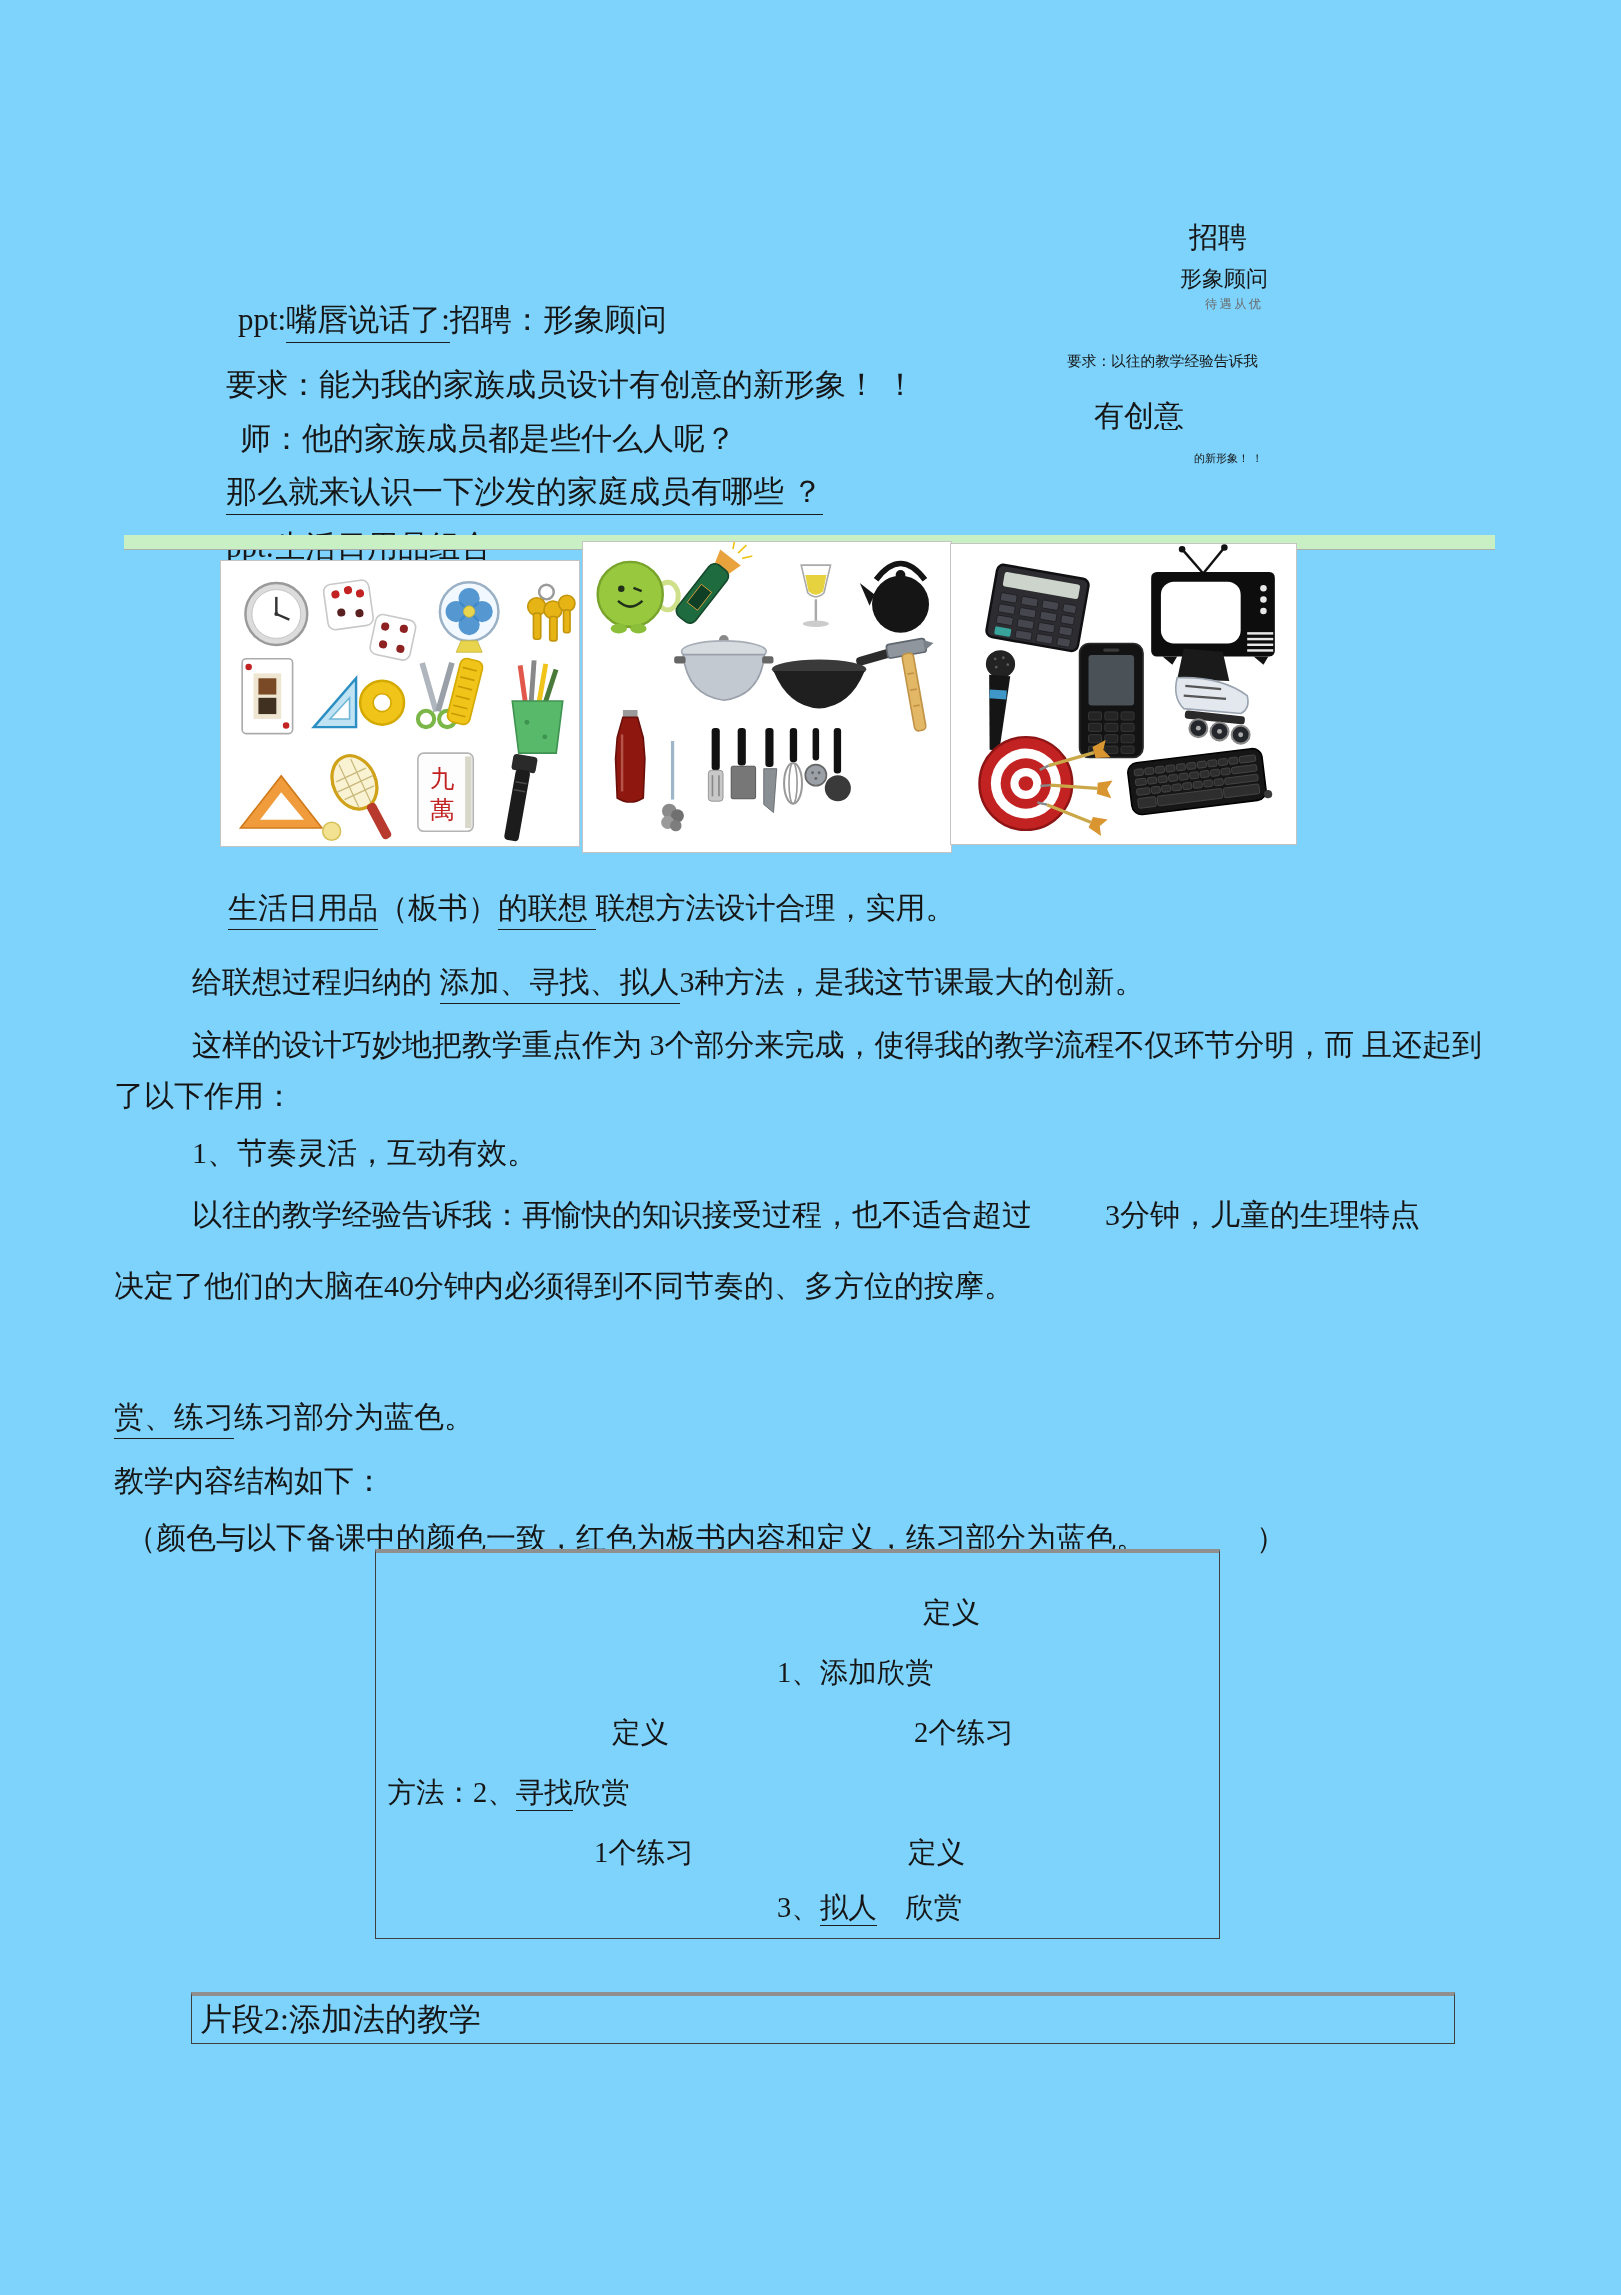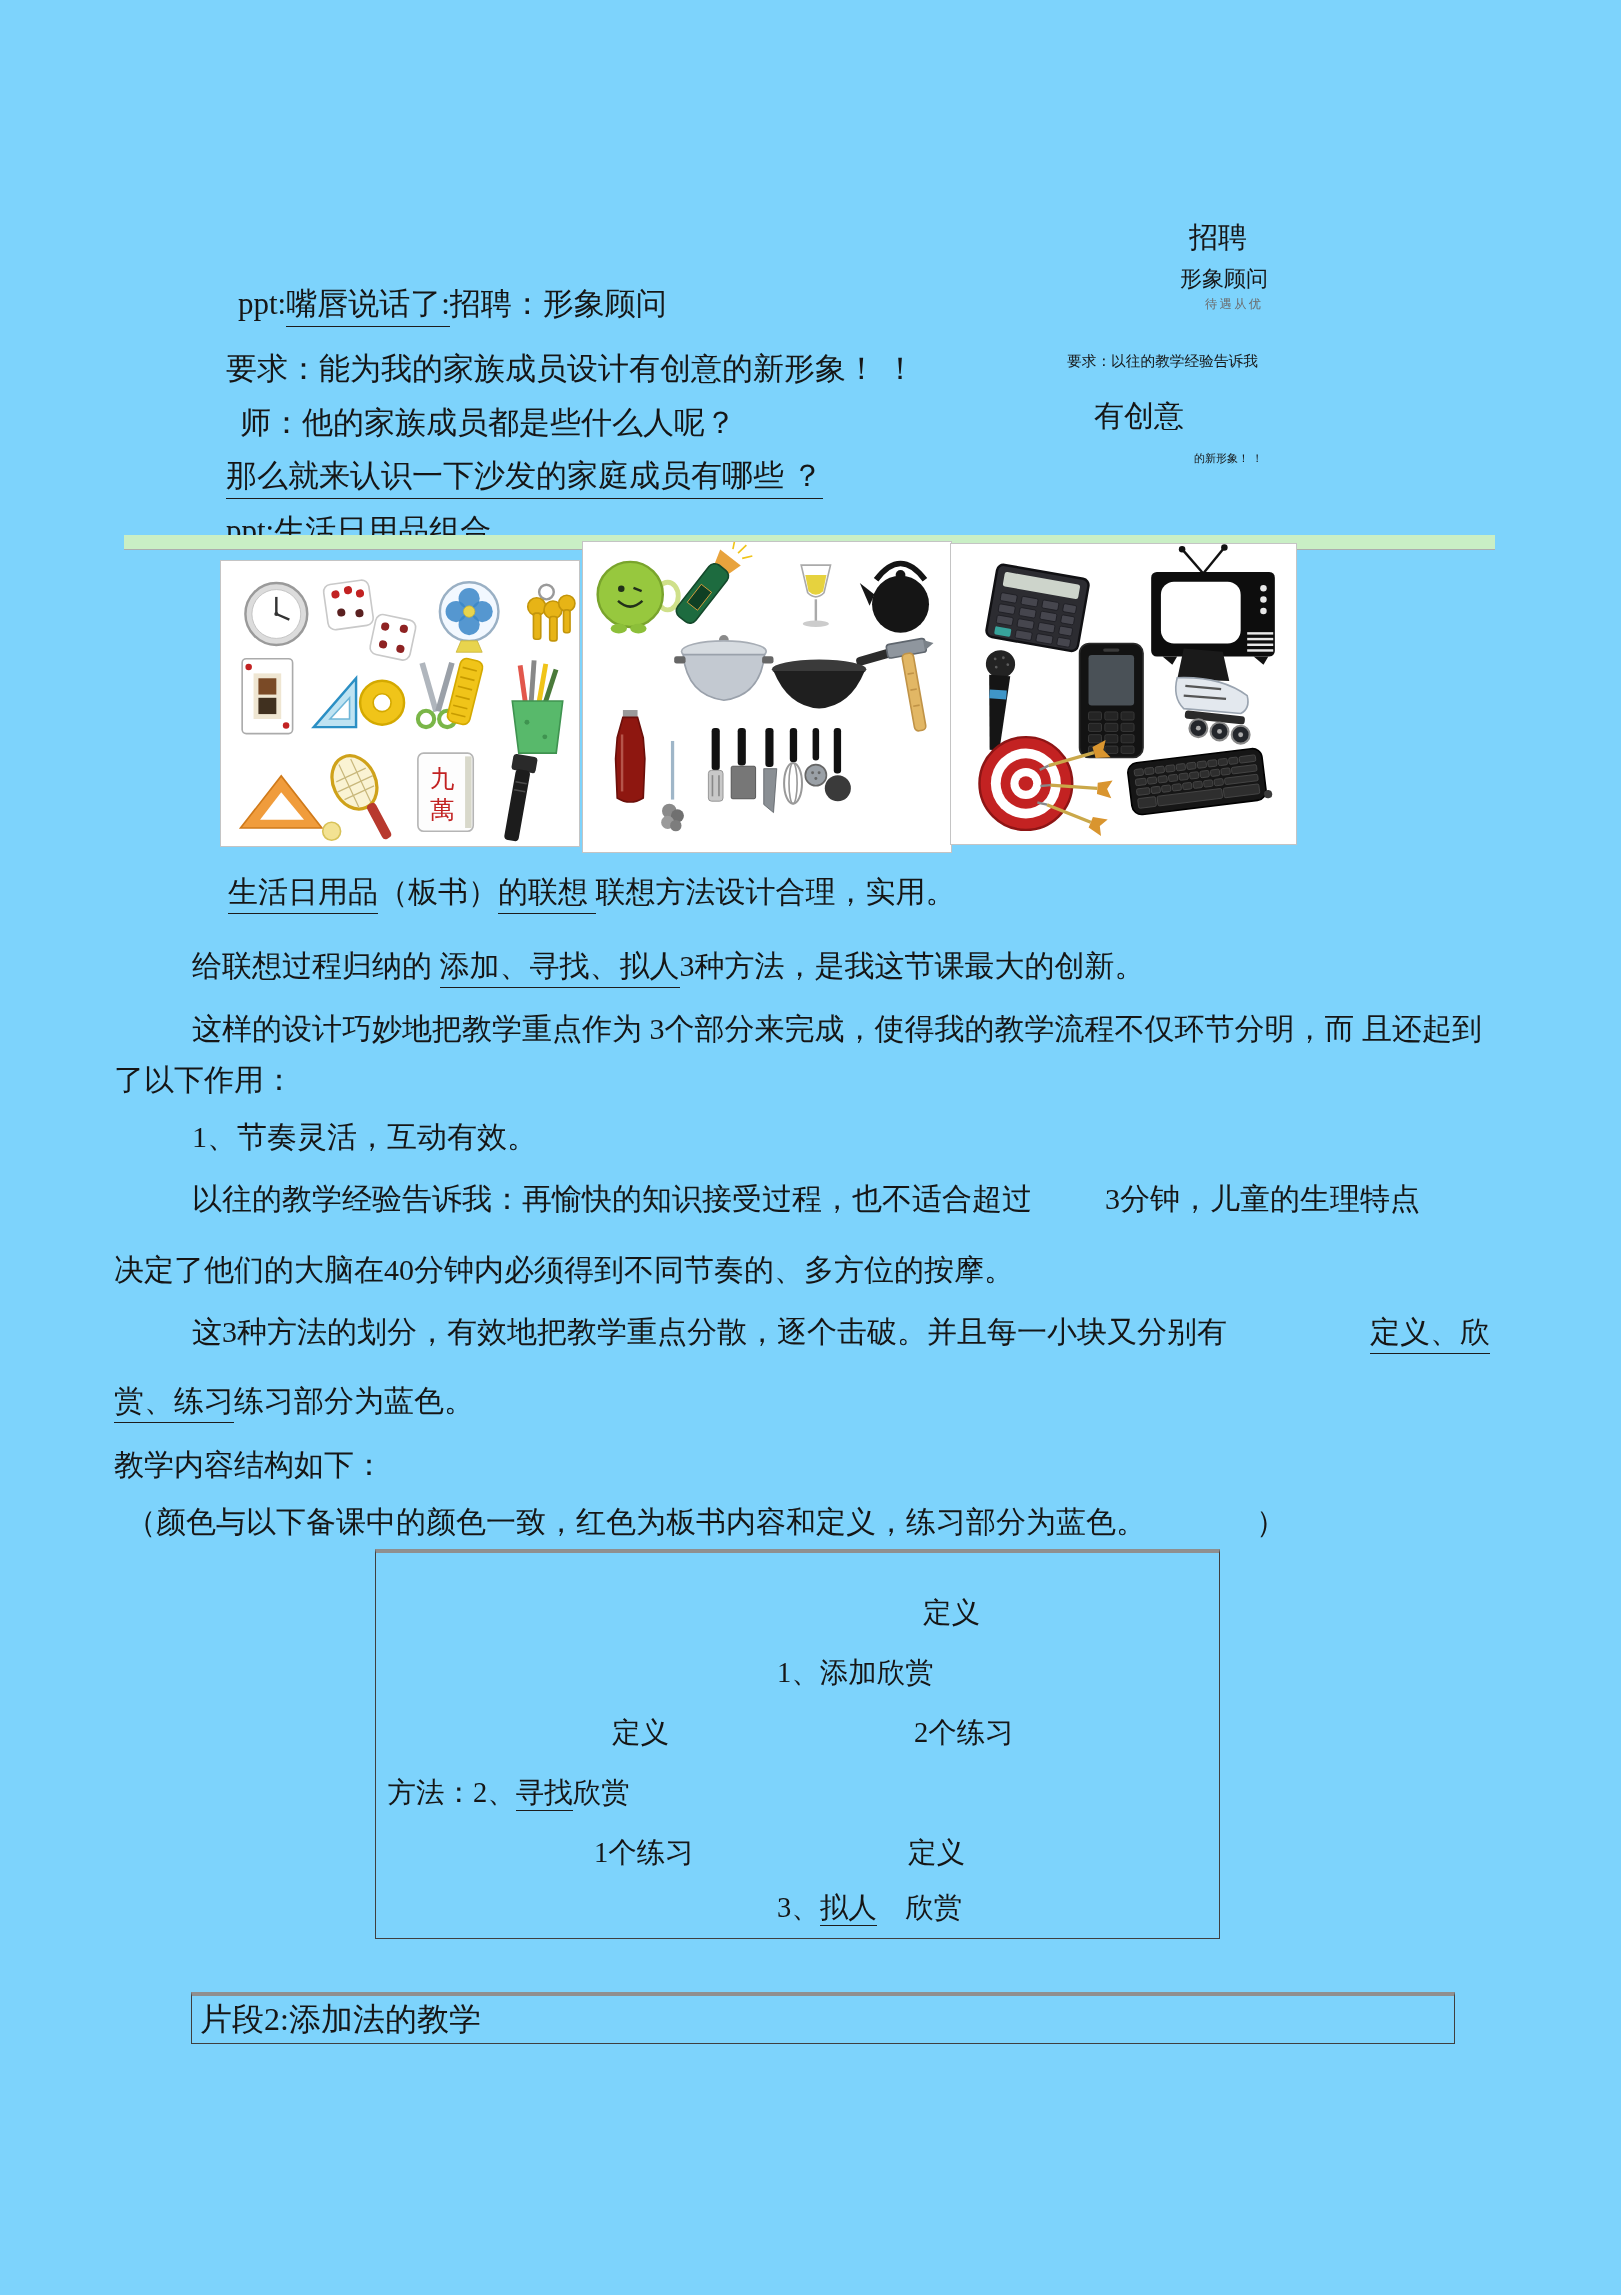--- a/index.html
+++ b/index.html
@@ -1,18 +1,18 @@
 <!DOCTYPE html>
 <html style="font-size:13px"><head>
 <meta charset="utf-8">
 <style>
   html,body{margin:0;padding:0;background:#ffffff;}
   .page{position:relative;width:1622px;height:2295px;background:#7dd3fc;overflow:hidden;
         font-family:"Liberation Serif","DejaVu Serif",serif;color:#161616;}
-  .line{position:absolute;white-space:pre;font-size:30px;line-height:1.25;}
+  .line{position:absolute;white-space:pre;font-size:30px;line-height:1.25;margin-top:16px;}
   .fs38{font-size:31px;}
   .u{border-bottom:1.6px solid #1c1c1c;padding-bottom:4.9px;}
   .u2{border-bottom:1.6px solid #1c1c1c;padding-bottom:2.4px;}
   .sp{display:inline-block;}
   .greenbar{position:absolute;left:124px;top:535px;width:1371px;height:14px;
             background:#c9efc5;border-bottom:1.6px solid #adadad;}
   .panel{position:absolute;background:#fff;border:0.8px solid #c4c4c4;}
   .diagram{position:absolute;left:375px;top:1549px;width:843px;height:385px;
            border:1.6px solid #3f3f3f;border-top:4.1px solid #8f8f8f;font-size:28.5px;}
   .diagram span.pos{position:absolute;white-space:pre;}
@@ -402,21 +402,20 @@
   <div class="line" style="left:192px;top:947px;"><span>给联想过程归纳的 </span><span class="u">添加、寻找、拟人</span><span>3种方法，是我这节课最大的创新。</span></div>
 
   <div class="line" style="left:192px;top:1010px;">这样的设计巧妙地把教学重点作为 3个部分来完成，使得我的教学流程不仅环节分明，而 且还起到</div>
   <div class="line" style="left:114px;top:1061px;">了以下作用：</div>
 
   <div class="line" style="left:192px;top:1118px;">1、节奏灵活，互动有效。</div>
 
   <div class="line" style="left:192px;top:1180px;"><span>以往的教学经验告诉我：再愉快的知识接受过程，也不适合超过</span><span class="sp" style="width:73px;"></span><span>3分钟，儿童的生理特点</span></div>
   <div class="line" style="left:114px;top:1251px;">决定了他们的大脑在40分钟内必须得到不同节奏的、多方位的按摩。</div>
 
-  <div class="line" style="left:192px;top:1313px;"><span>这3种方法的划分，有效地把教学重点分散，逐个击破。并且每一小块又分别有</span><span class="sp" style="width:143px;"></span><span class="u">定义、欣</span></div>
   <div class="line" style="left:114px;top:1382px;"><span class="u">赏、练习</span><span>练习部分为蓝色。</span></div>
 
   <div class="line" style="left:114px;top:1446px;">教学内容结构如下：</div>
 
   <div class="line" style="left:126px;top:1503px;"><span>（颜色与以下备课中的颜色一致，红色为板书内容和定义，练习部分为蓝色。</span><span class="sp" style="width:110px;"></span><span>）</span></div>
 
   <div class="diagram">
     <span class="pos" style="left:547px;top:41px;">定义</span>
     <span class="pos" style="left:401px;top:101px;">1、添加欣赏</span>
     <span class="pos" style="left:236px;top:161px;">定义</span>

